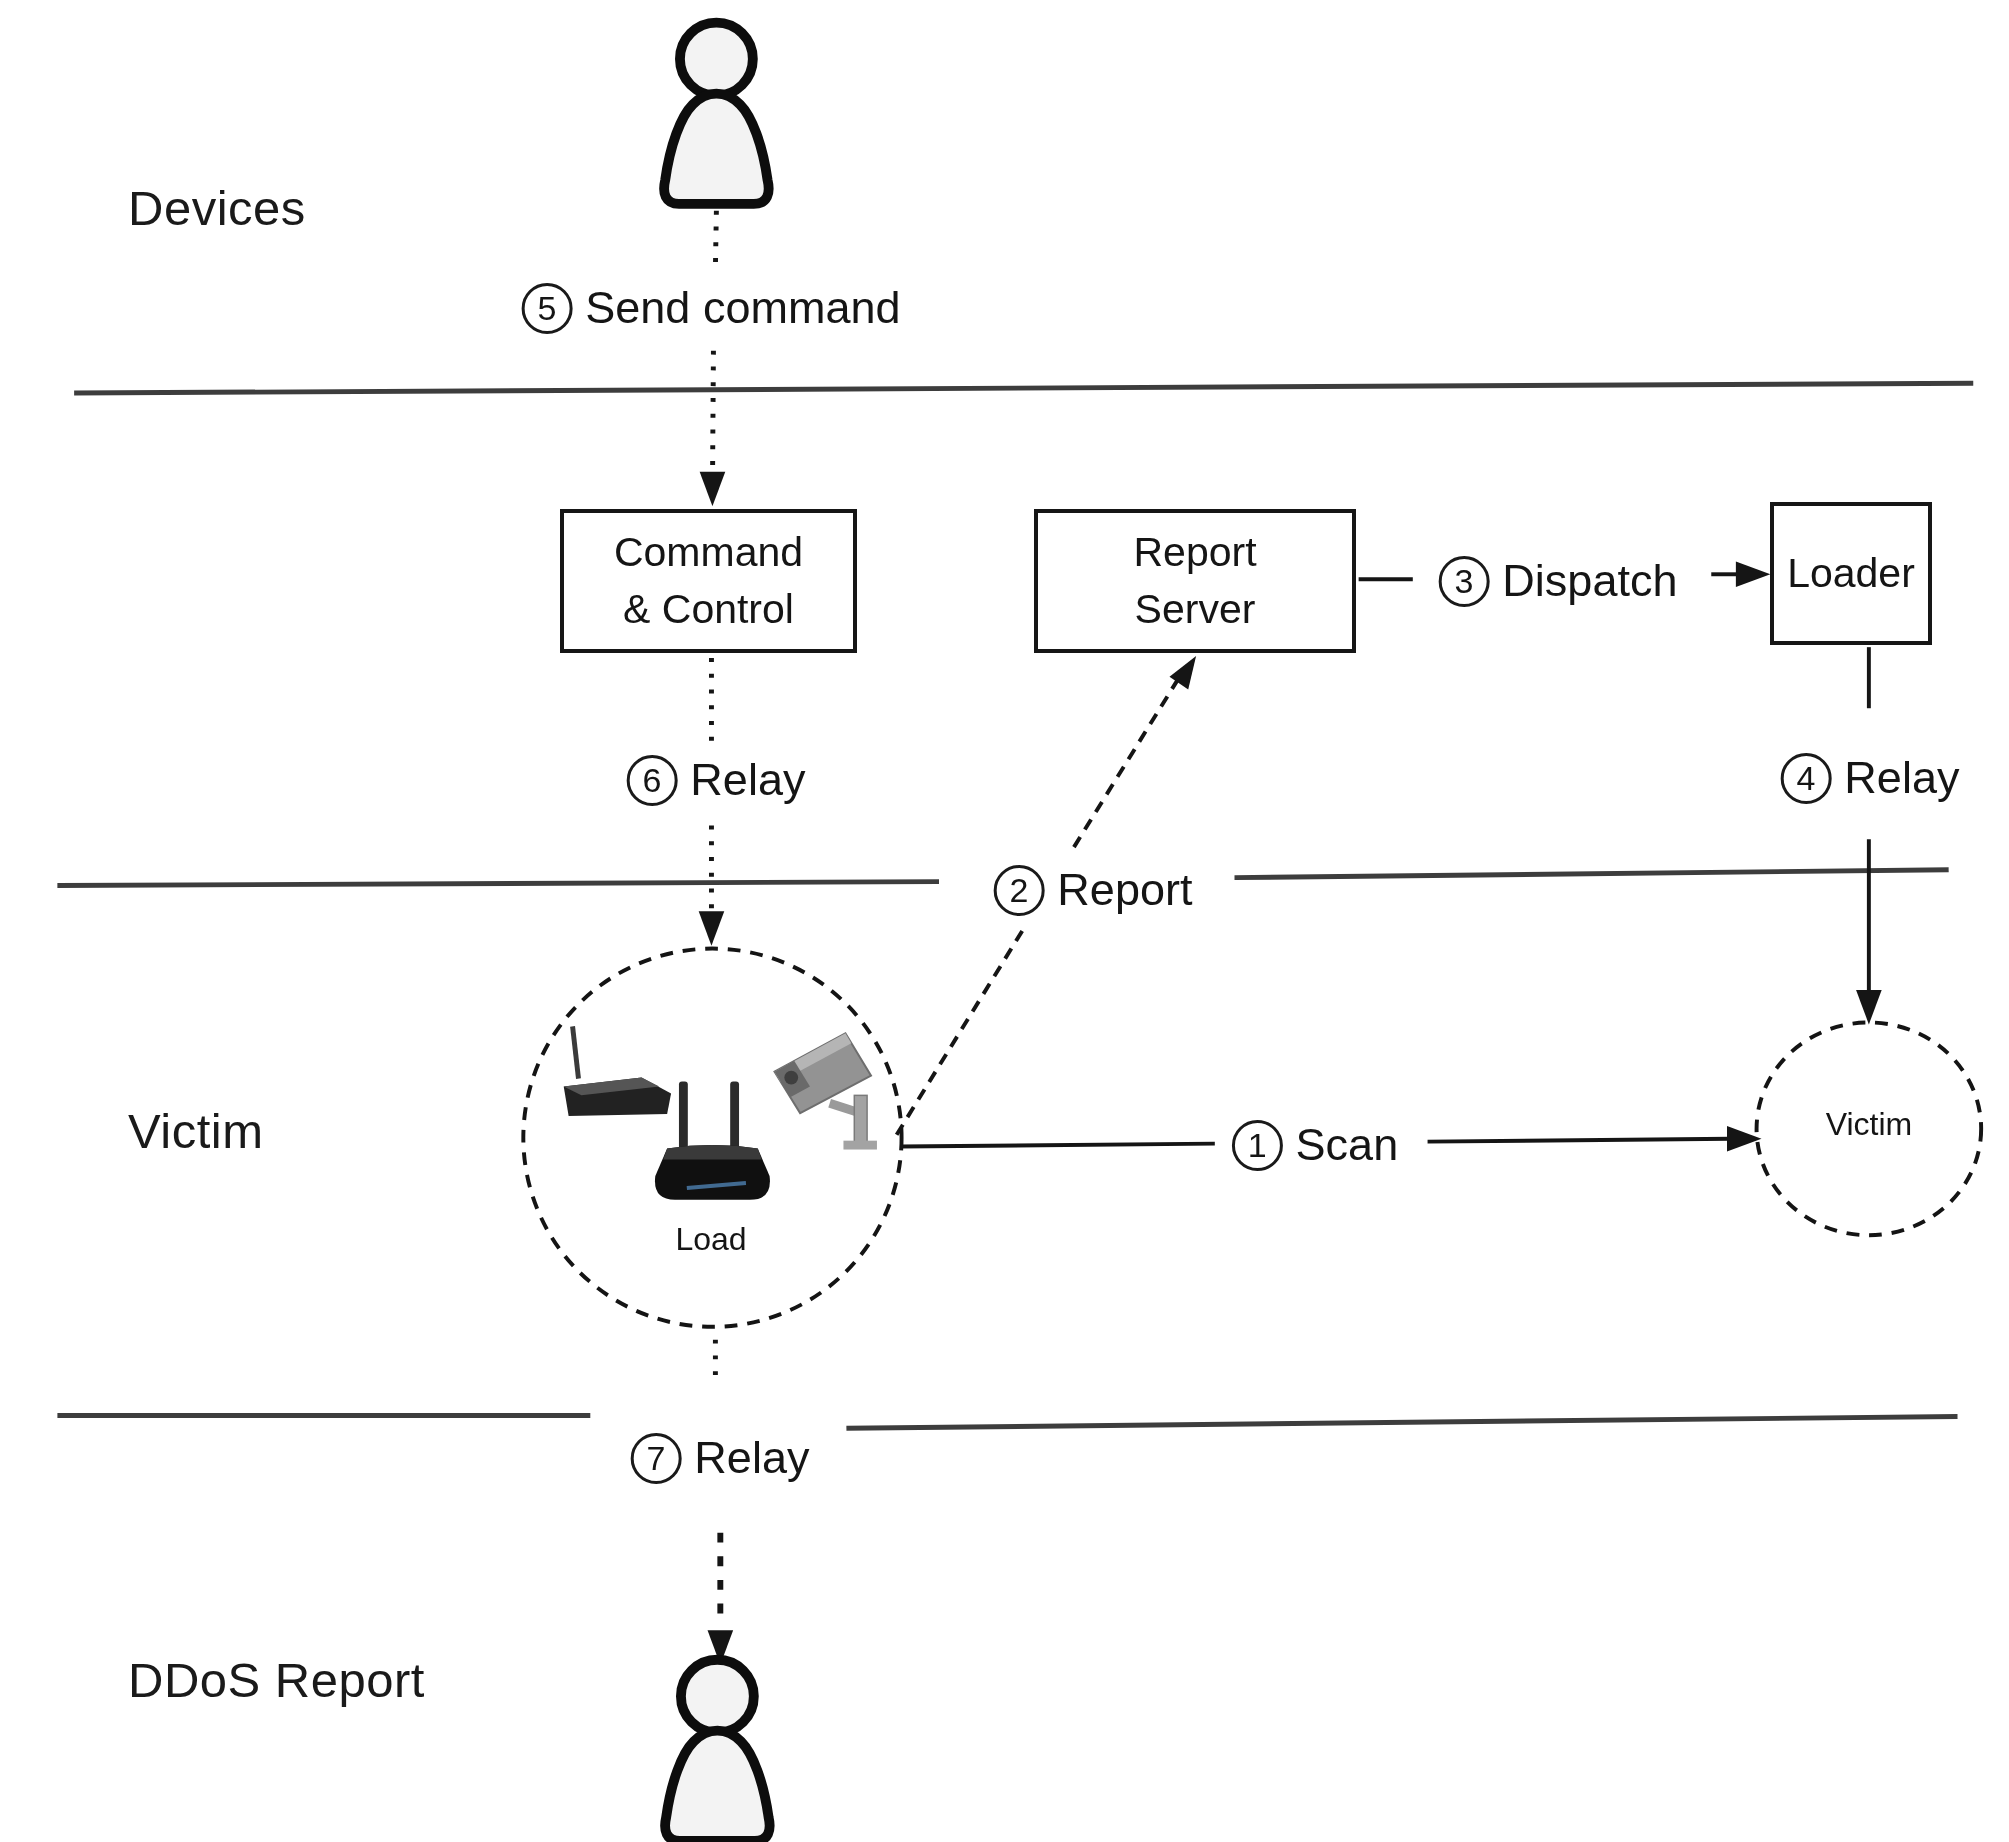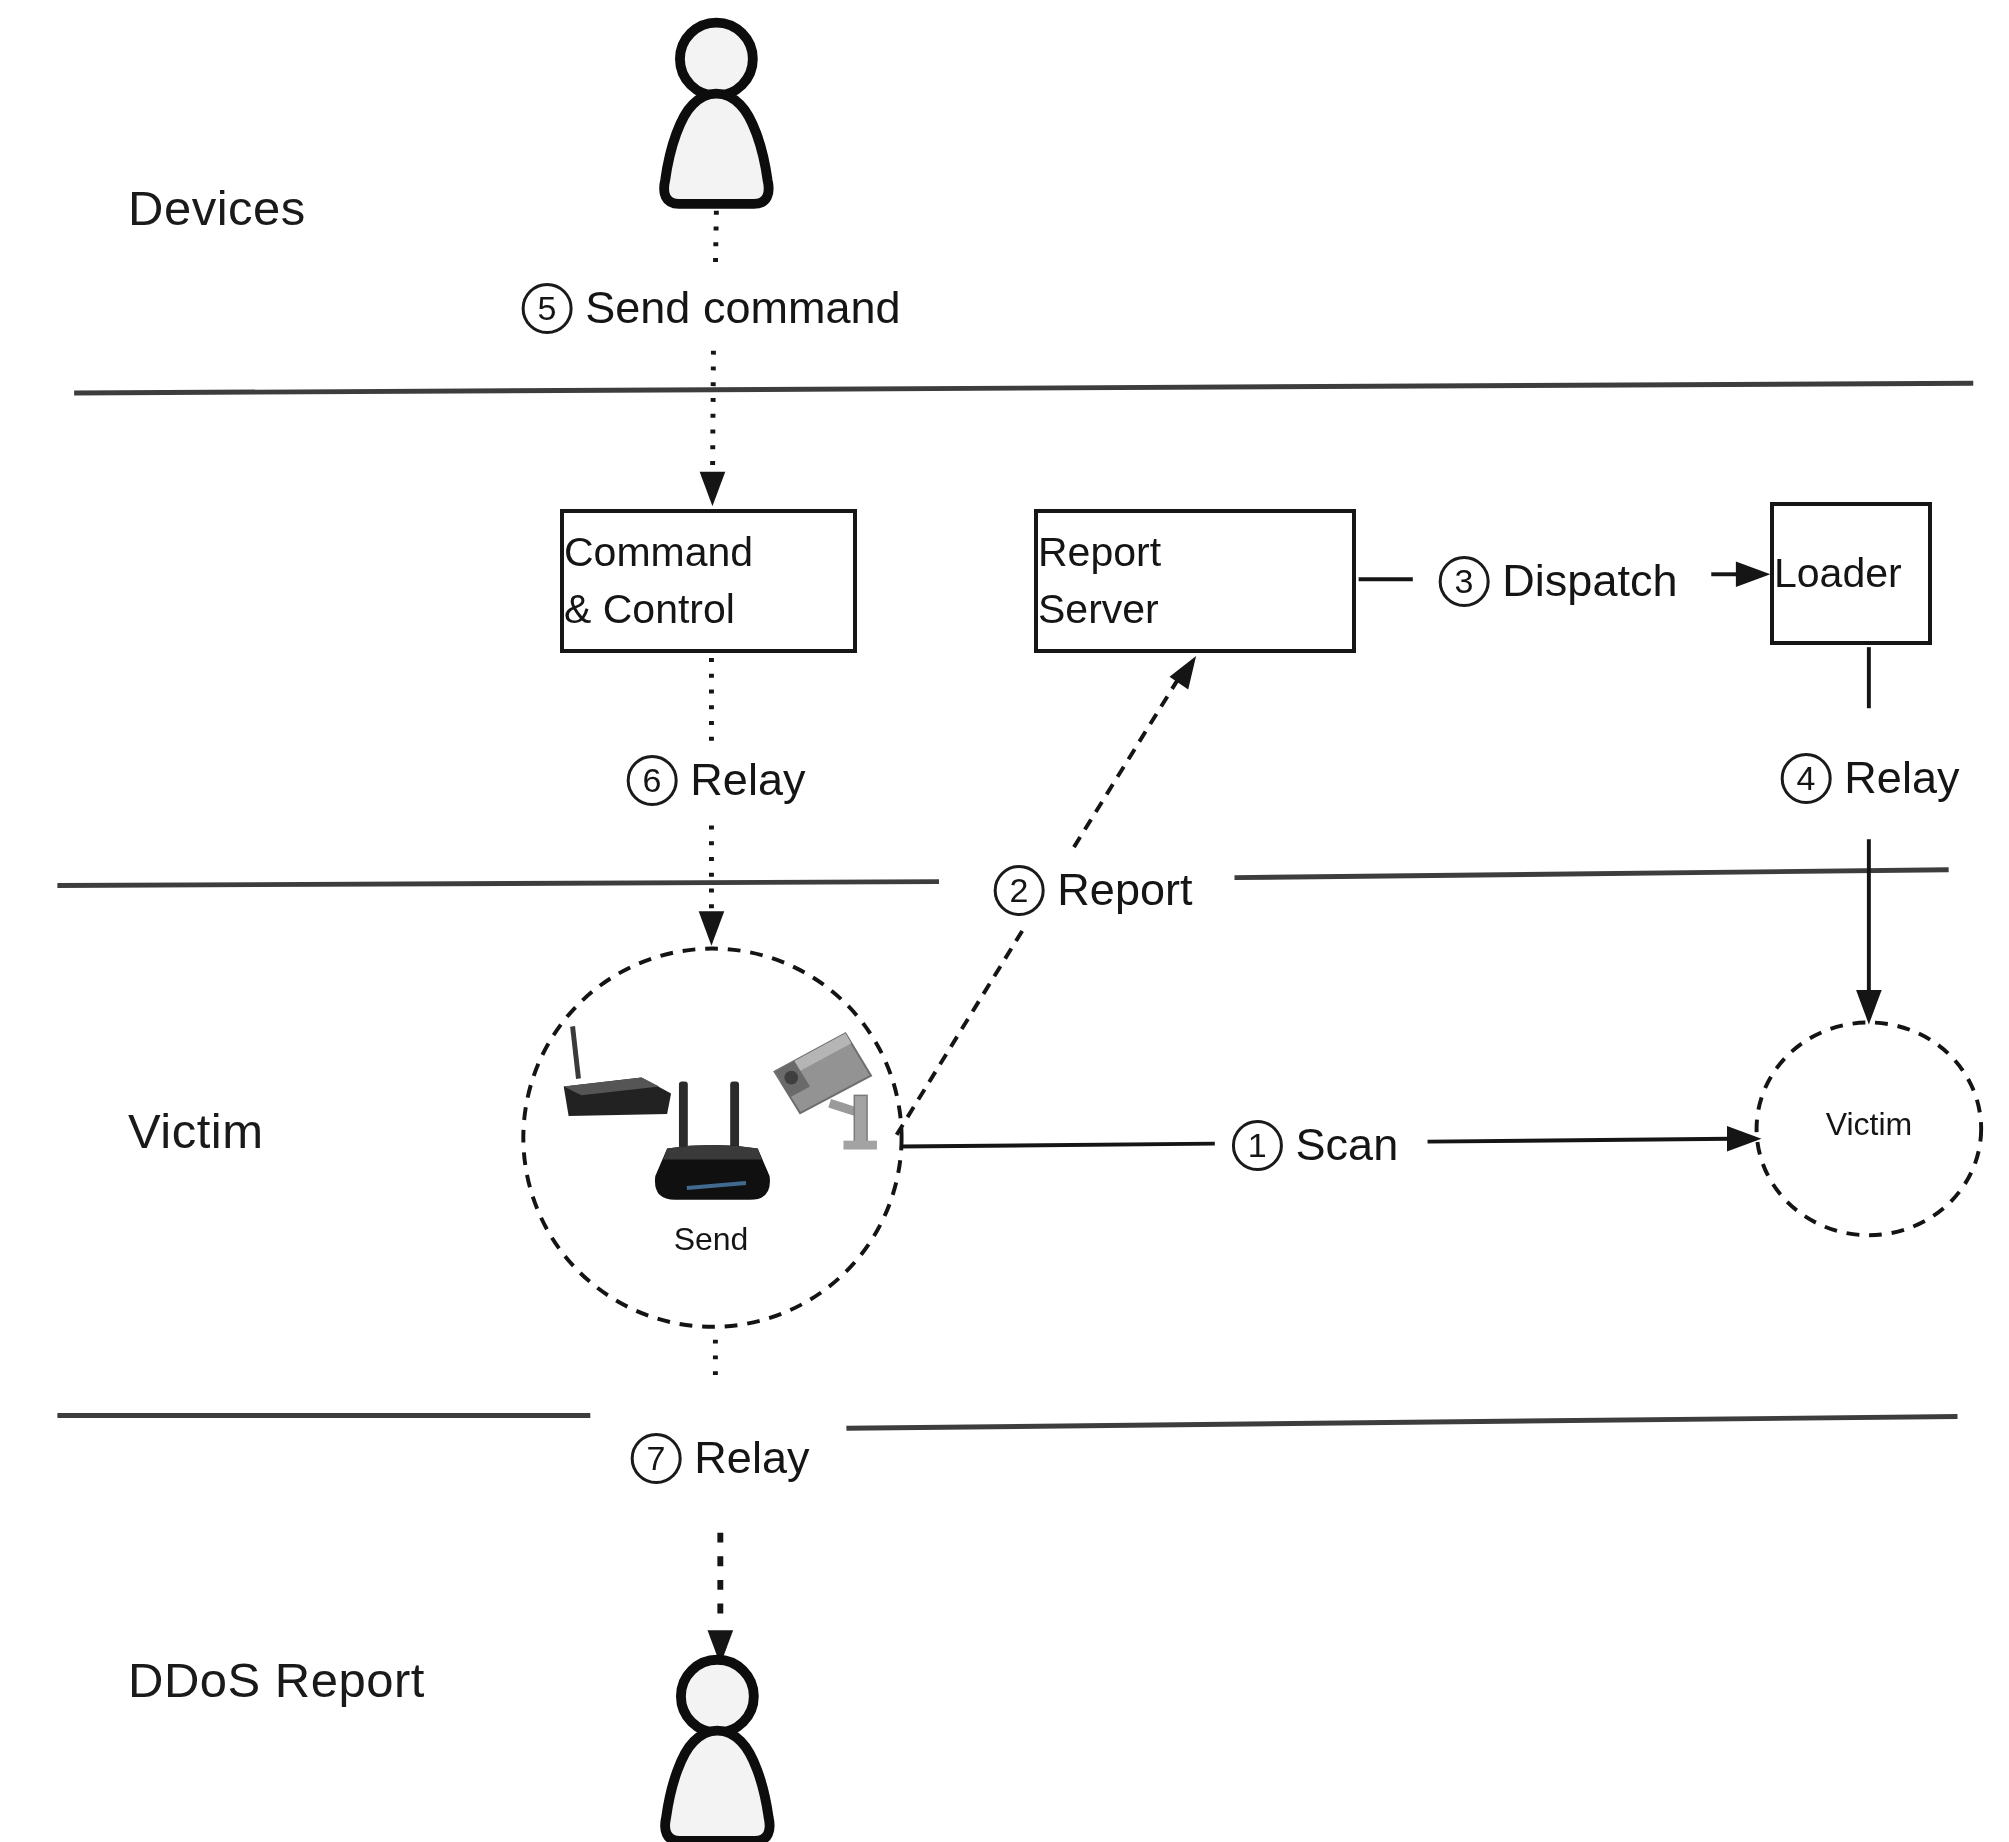--- a/index.html
+++ b/index.html
@@ -46,21 +46,21 @@
     flex:0 0 auto;
   }
 
   .nodebox{
     position:absolute;
     border:4.9px solid #161616;
     background:#ffffff;
     box-sizing:border-box;
     display:flex;
     flex-direction:column;
-    align-items:flex-start;
+    align-items:center;
     justify-content:center;
     font-size:41px;
     line-height:1.38;
     text-align:center;
   }
 
   .floatlabel{
     position:absolute;
     transform:translate(-50%,-50%);
     font-size:32px;
@@ -178,21 +178,21 @@
 
   <div class="nodebox" style="left:1034px;top:509px;width:322px;height:144px">
     <span>Report</span>
     <span>Server</span>
   </div>
 
   <div class="nodebox" style="left:1770px;top:502px;width:162px;height:143px">
     <span>Loader</span>
   </div>
 
-  <div class="floatlabel" style="left:711px;top:1239px">Send</div>
+  <div class="floatlabel" style="left:711px;top:1239px">Load</div>
   <div class="floatlabel" style="left:1869px;top:1124px">Victim</div>
 
   <div class="step" style="left:1315px;top:1145px">
     <span class="numcircle">1</span>
     <span>Scan</span>
   </div>
 
   <div class="step" style="left:1093px;top:890px">
     <span class="numcircle">2</span>
     <span>Report</span>

